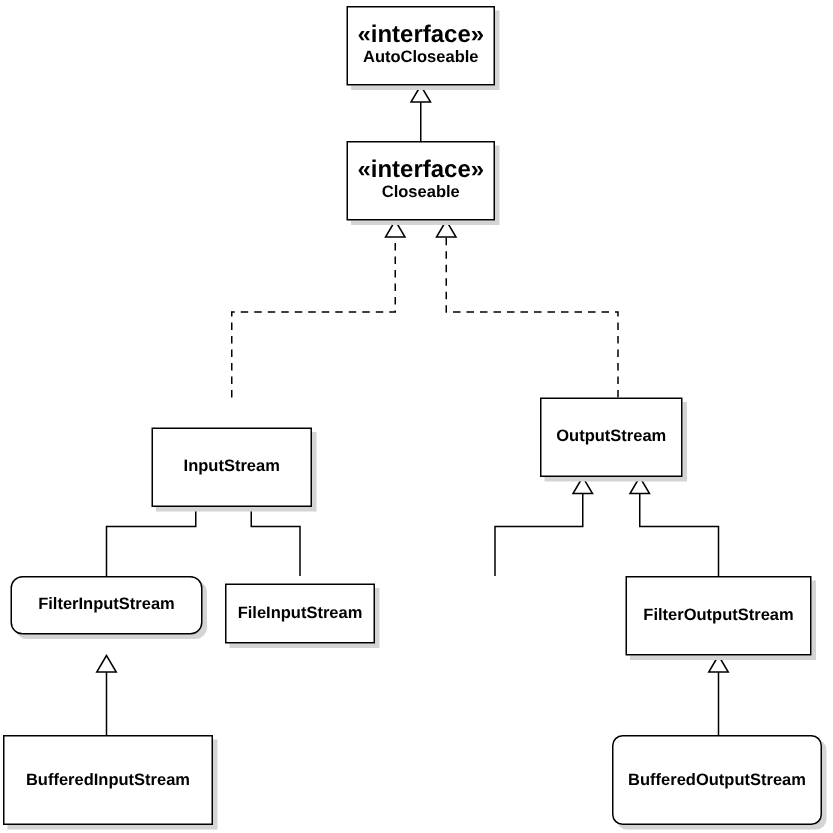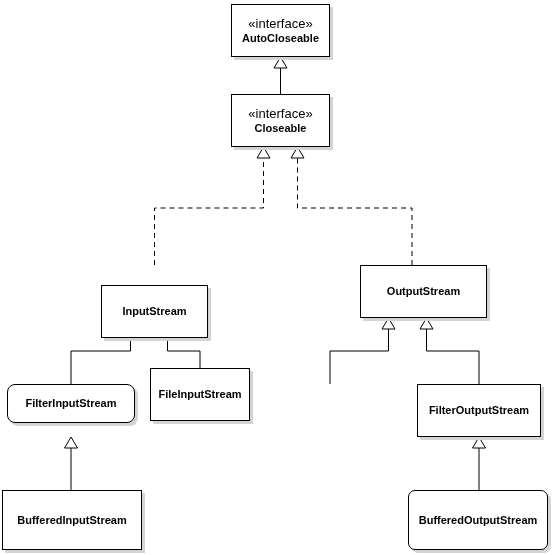--- a/index.html
+++ b/index.html
@@ -29,22 +29,22 @@
     background: #ffffff;
     border: 1px solid #000000;
     box-shadow: 3px 3px 0 0 #d4d4d4;
     display: flex;
     flex-direction: column;
     align-items: center;
     justify-content: center;
     z-index: 2;
   }
   .uml-stereotype {
-    font-size: 13px;
-    font-weight: normal;
+    font-size: 16px;
+    font-weight: bold;
     color: #000000;
     line-height: 15px;
     white-space: nowrap;
   }
   .uml-name {
     font-size: 11px;
     font-weight: bold;
     color: #000000;
     line-height: 15px;
     white-space: nowrap;
@@ -111,29 +111,29 @@
 
   <div class="uml-node" style="left:231px; top:94px; width:99px; height:53px;">
     <div class="uml-stereotype">«interface»</div>
     <div class="uml-name">Closeable</div>
   </div>
 
   <div class="uml-node" style="left:101px; top:265px; width:107px; height:53px;margin-top:20px;">
     <div class="uml-name">InputStream</div>
   </div>
 
-  <div class="uml-node" style="left:360px; top:265px; width:127px; height:53px;">
+  <div class="uml-node" style="left:360px; top:265px; width:95px; height:53px;">
     <div class="uml-name">OutputStream</div>
   </div>
 
   <div class="uml-node" style="left:7px; top:384px; width:128px; height:39px;border-radius:8px;">
     <div class="uml-name">FilterInputStream</div>
   </div>
 
-  <div class="uml-node" style="left:150px; top:368px; width:100px; height:53px;">
+  <div class="uml-node" style="left:150px; top:389px; width:100px; height:40px;">
     <div class="uml-name">FileInputStream</div>
   </div>
 
 
   <div class="uml-node" style="left:417px; top:384px; width:124px; height:53px;">
     <div class="uml-name">FilterOutputStream</div>
   </div>
 
   <div class="uml-node" style="left:2px; top:490px; width:140px; height:60px;">
     <div class="uml-name">BufferedInputStream</div>

